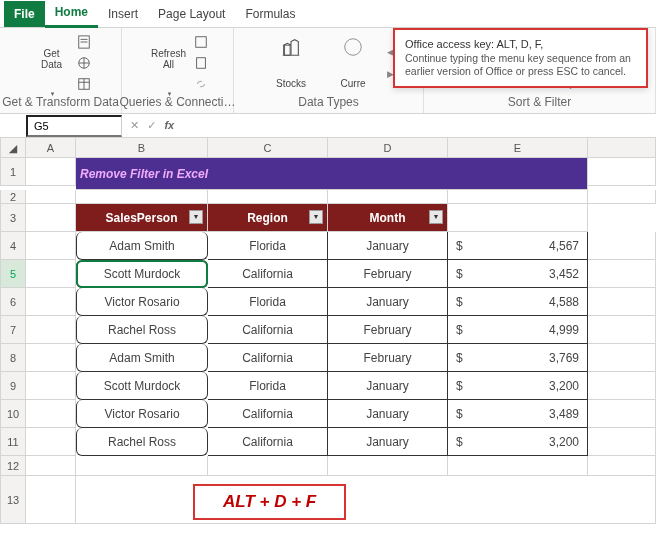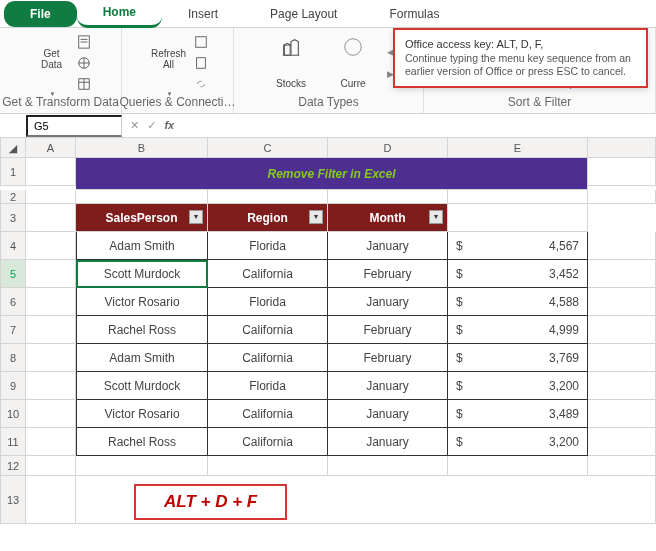--- a/index.html
+++ b/index.html
@@ -1,20 +1,20 @@
 <!DOCTYPE html>
 <html><head>
 <meta charset="utf-8">
 <style>
 * { box-sizing: border-box; margin: 0; padding: 0; font-family: 'Segoe UI', Tahoma, sans-serif; }
 body { background: #fff; font-size: 12px; color: #444; width: 656px; }
 
 
 .ribbon-tabs { display: flex; align-items: center; border-bottom: 1px solid #d4d4d4; height: 28px; padding: 0 4px; position: relative; }
-.ribbon-tabs .tab { padding: 6px 26px; font-size: 12px; cursor: pointer; border-radius: 11px; }
+.ribbon-tabs .tab { padding: 6px 10px; font-size: 12px; cursor: pointer; }
 .ribbon-tabs .tab.file { background: #107c41; color: #fff; font-weight: 600; }
 .ribbon-tabs .tab.home { border-bottom: 3px solid #107c41; color: #107c41; font-weight: 600; }
 
 
 .ribbon { display: flex; border-bottom: 1px solid #d4d4d4; height: 86px; position: relative; background: #fafafa; }
 .ribbon-group { display: flex; flex-direction: column; align-items: center; border-right: 1px solid #e0e0e0; padding: 4px 6px; }
 .ribbon-group .items { display: flex; gap: 4px; align-items: center; flex: 1; }
 .ribbon-group .label { font-size: 12px; color: #666; padding-top: 2px; text-align: center; white-space: nowrap; }
 
 .big-btn { display: flex; flex-direction: column; align-items: center; justify-content: center; width: 42px; height: 60px; cursor: pointer; font-size: 10px; text-align: center; line-height: 1.1; gap: 20px; }
@@ -39,30 +39,30 @@
 .colhdrs { display: grid; grid-template-columns: 26px 50px 132px 120px 120px 140px 1fr; }
 .colhdrs div { border: 1px solid #d4d4d4; background: #f3f2f1; text-align: center; font-size: 11px; height: 20px; line-height: 20px; color: #555; border-left: none; border-top: none; }
 .colhdrs div:first-child { border-left: 1px solid #d4d4d4; }
 .rowgrid { display: grid; grid-template-columns: 26px 50px 132px 120px 120px 140px 1fr; }
 .rowgrid > div { border-right: 1px solid #d4d4d4; border-bottom: 1px solid #d4d4d4; height: 28px; line-height: 28px; padding: 0 4px; font-size: 12px; overflow: hidden; }
 .rowgrid .rh { background: #f3f2f1; text-align: center; font-size: 11px; color: #555; border-left: 1px solid #d4d4d4; }
 .rowgrid .rh.sel { background: #d8e8da; color: #0a5; }
 .rowgrid .empty { background: #fff; }
 
 
-.title-cell { background: #4d2e91; color: #84cc16; font-weight: 700; font-style: italic; text-align: center; font-size: 15px; height: 32px !important; line-height: 32px !important; }
+.title-cell { background: #4d2e91; color: #f0abfc; font-weight: 700; font-style: italic; text-align: left; font-size: 15px; height: 32px !important; line-height: 32px !important; }
 .thead { background: #7f1d1d; color: #fff; font-weight: 700; text-align: center; position: relative; }
 .thead .dd { position: absolute; right: 4px; top: 6px; width: 14px; height: 14px; background: #e8e8e8; border: 1px solid #999; display: flex; align-items: center; justify-content: center; font-size: 7px; color: #333; }
 .tcell { text-align: center; border-right: 1.5px solid #333 !important; border-bottom: 1.5px solid #333 !important; background: #fff; }
-.tcell.left-b { border-left: 1.5px solid #333 !important; }
+.tcell.left-b { border-left: 1.5px solid #333 !important; border-radius: 6px; }
 .tcell.sales { text-align: left; display: flex; justify-content: space-between; padding: 0 8px; }
 .row-sel .tcell { background: #fff; }
 .row-sel .tcell.left-b { outline: 2px solid #107c41; outline-offset: -2px; }
 
-.callout { border: 2.5px solid #d63333; display: inline-flex; align-items: center; justify-content: center; height: 36px; padding: 0 28px; font-size: 17px; font-weight: 700; font-style: italic; color: #c00000; margin-left: 54px; margin-top: 4px;}
+.callout { border: 2.5px solid #d63333; display: inline-flex; align-items: center; justify-content: center; height: 36px; padding: 0 28px; font-size: 17px; font-weight: 700; font-style: italic; color: #c00000; margin-left: 113px; margin-top: 4px;}
 
 </style>
 </head>
 <body>
 
 <div class="ribbon-tabs">
   <div class="tab file">File</div>
   <div class="tab home">Home</div>
   <div class="tab">Insert</div>
   <div class="tab">Page Layout</div>

